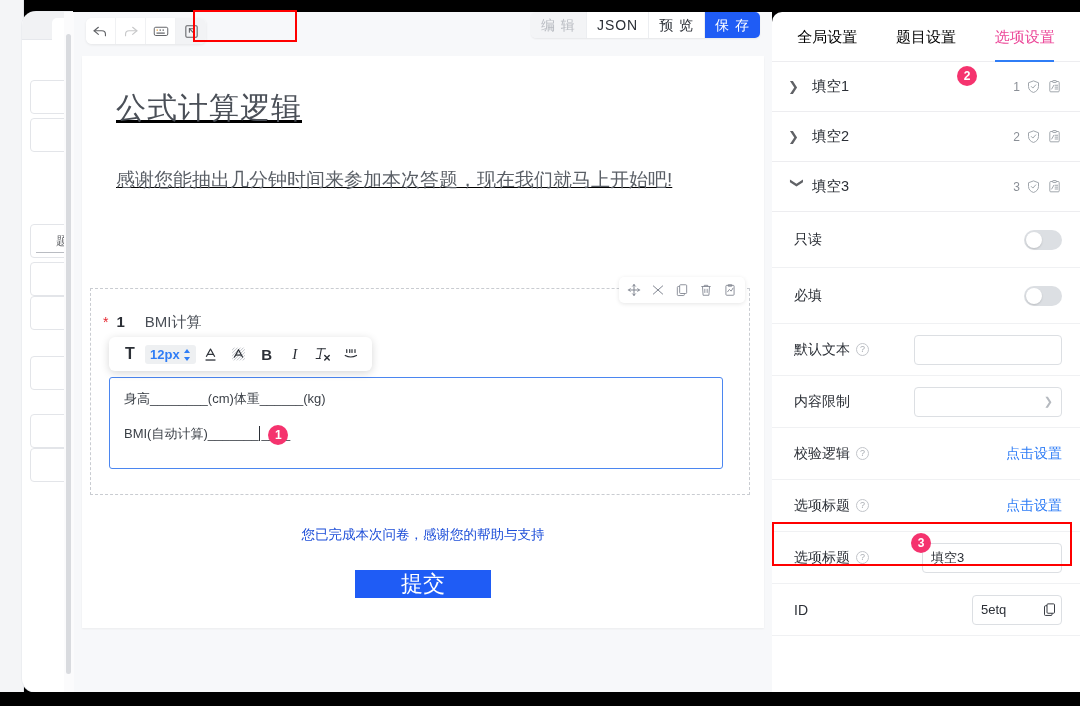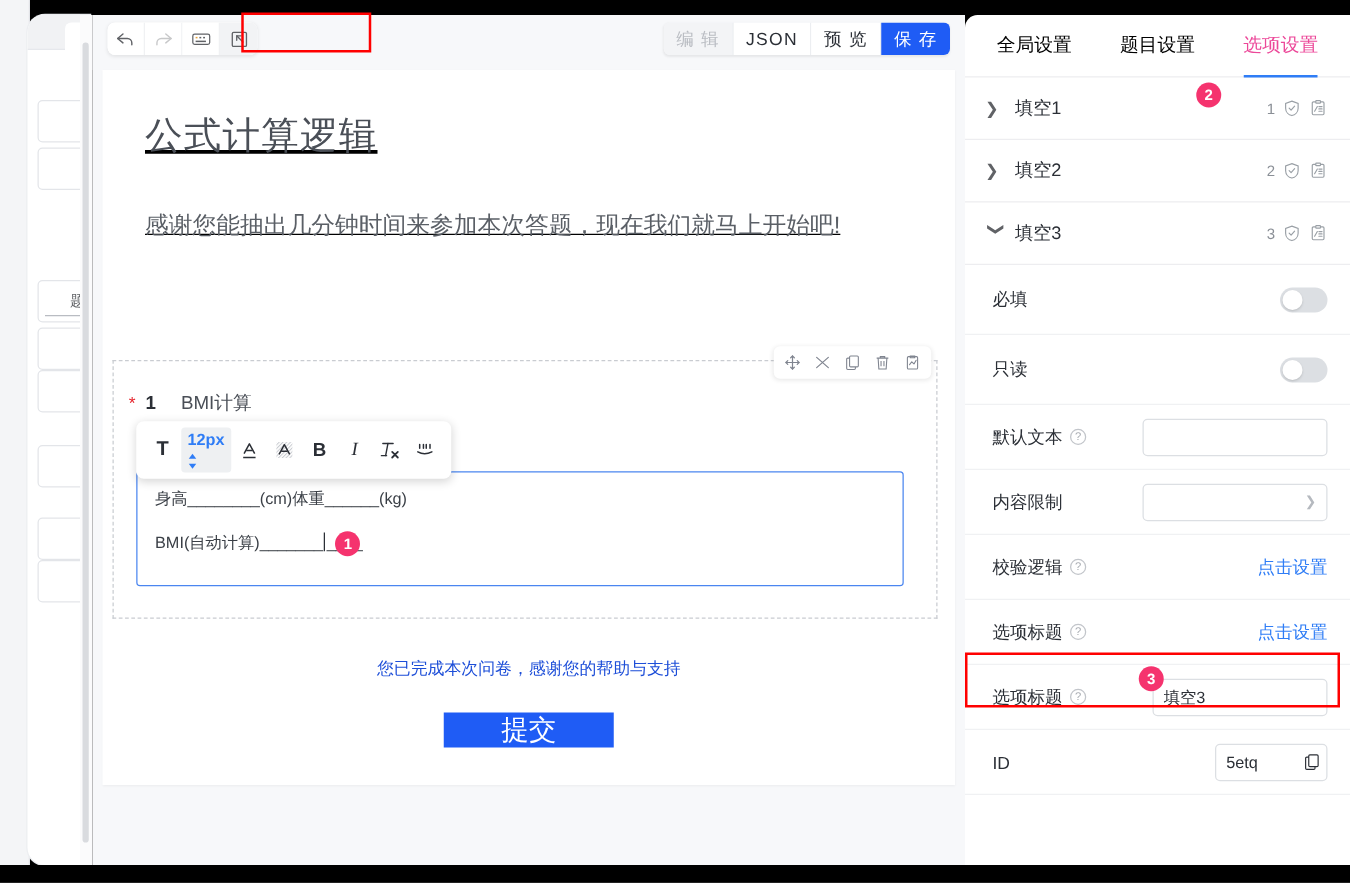--- a/index.html
+++ b/index.html
@@ -102,21 +102,21 @@
     display: flex; align-items: center; justify-content: center;
     background: #fff;
     border-right: 1px solid #f0f1f3;
     cursor: pointer;
   }
   .tool-btn:last-child { border-right: none; }
   .tool-btn.muted svg { opacity: .35; }
   .tool-btn.alt { background: #f2f3f5; }
 
   .mode-group {
-    position: absolute; right: 12px; top: 6px;
+    position: absolute; right: 12px; top: 0;
     display: flex;
     border-radius: 5px;
     overflow: hidden;
     box-shadow: 0 1px 2px rgba(0,0,0,.07);
     font-size: 14px;
   }
   .mode-btn {
     padding: 4px 10px;
     background: #fff;
     color: #2b2f36;
@@ -189,29 +189,28 @@
     padding: 5px 8px;
     z-index: 5;
   }
   .rt-btn {
     width: 26px; height: 24px;
     display: flex; align-items: center; justify-content: center;
     cursor: pointer;
     color: #2b2f36;
   }
   .rt-size {
-    display: flex; align-items: flex-start; gap: 3px;
+    display: flex; align-items: flex-end; gap: 3px;
     background: #eef0f2;
     border-radius: 3px;
     padding: 2px 5px;
     color: #2f7df6;
     font-size: 13px;
     font-weight: 600;
     cursor: pointer;
-    flex-direction: column;
   }
 
   
   .editbox {
     position: absolute; left: 18px; top: 88px;
     width: 614px; height: 92px;
     border: 1px solid #4b86f0;
     border-radius: 3px;
     background: #fff;
     padding: 12px 14px;
@@ -681,28 +680,28 @@
         <svg width="15" height="15" viewBox="0 0 24 24" fill="none" stroke="#9aa0a6" stroke-width="1.5">
           <path d="M9 4 H6 A1.5 1.5 0 0 0 4.5 5.5 V19 A1.5 1.5 0 0 0 6 20.5 H18 A1.5 1.5 0 0 0 19.5 19 V5.5 A1.5 1.5 0 0 0 18 4 H15"></path>
           <rect x="9" y="2.5" width="6" height="3" rx="0.8"></rect>
           <path d="M7.5 16 L11 10" stroke-linecap="round"></path>
           <path d="M13 10 H17 M13 13 H17 M13 16 H17" stroke-linecap="round"></path>
         </svg>
       </span>
     </div>
 
     <div class="set-row" style="height:56px">
-      <span class="set-label">必填</span>
+      <span class="set-label">只读</span>
       <span class="set-right">
           <span class="switch"></span>
         </span>
     </div>
 
     <div class="set-row" style="height:56px">
-      <span class="set-label">只读</span>
+      <span class="set-label">必填</span>
       <span class="set-right">
           <span class="switch"></span>
         </span>
     </div>
 
     <div class="set-row" style="height:52px">
       <span class="set-label">
         <span>默认文本</span>
         <span class="qmark">?</span>
       </span>

